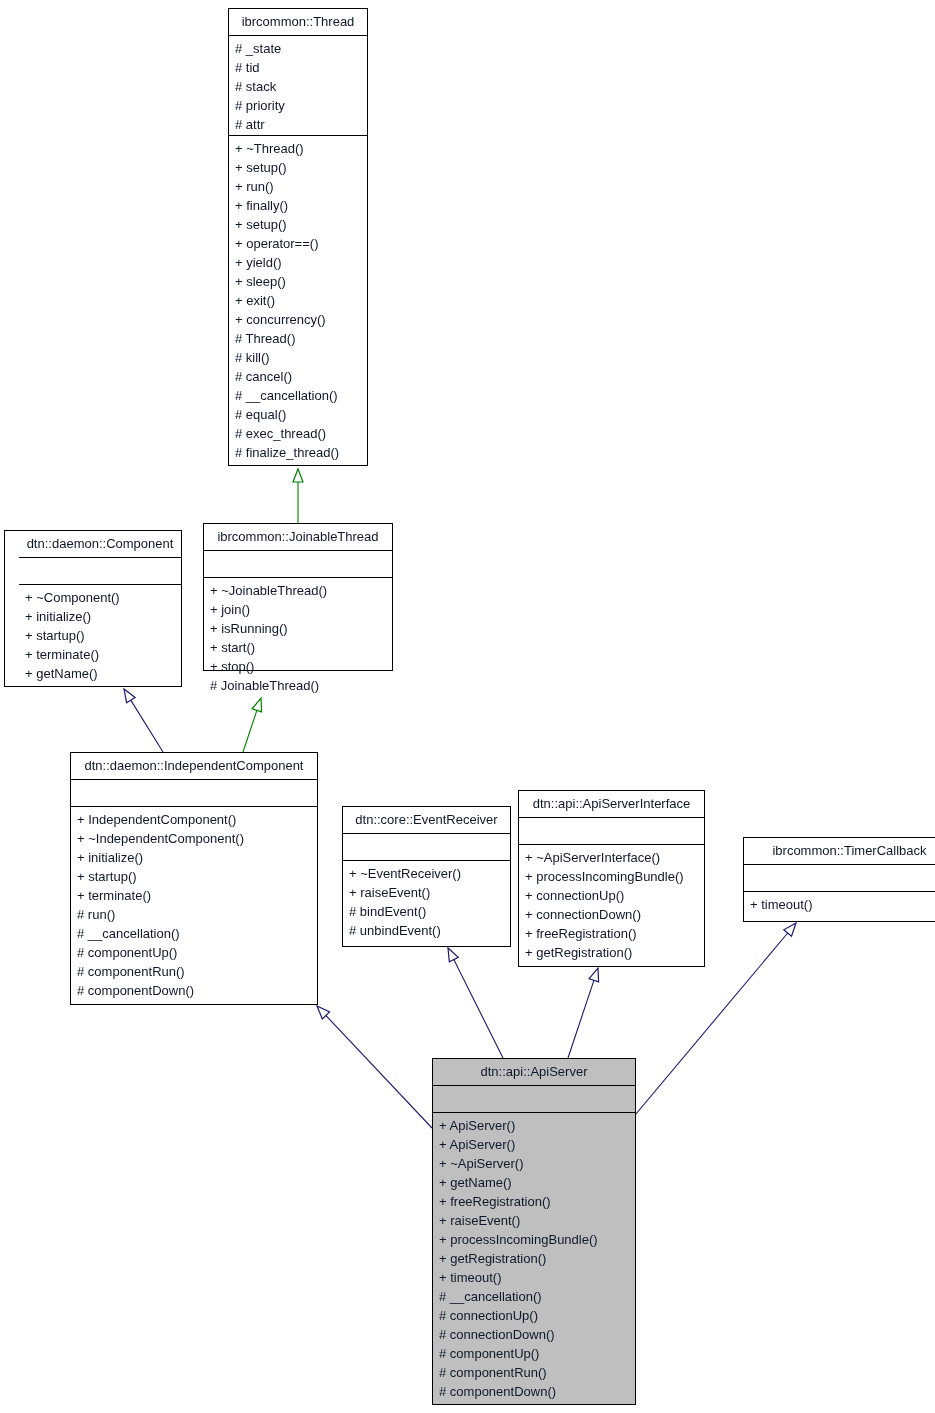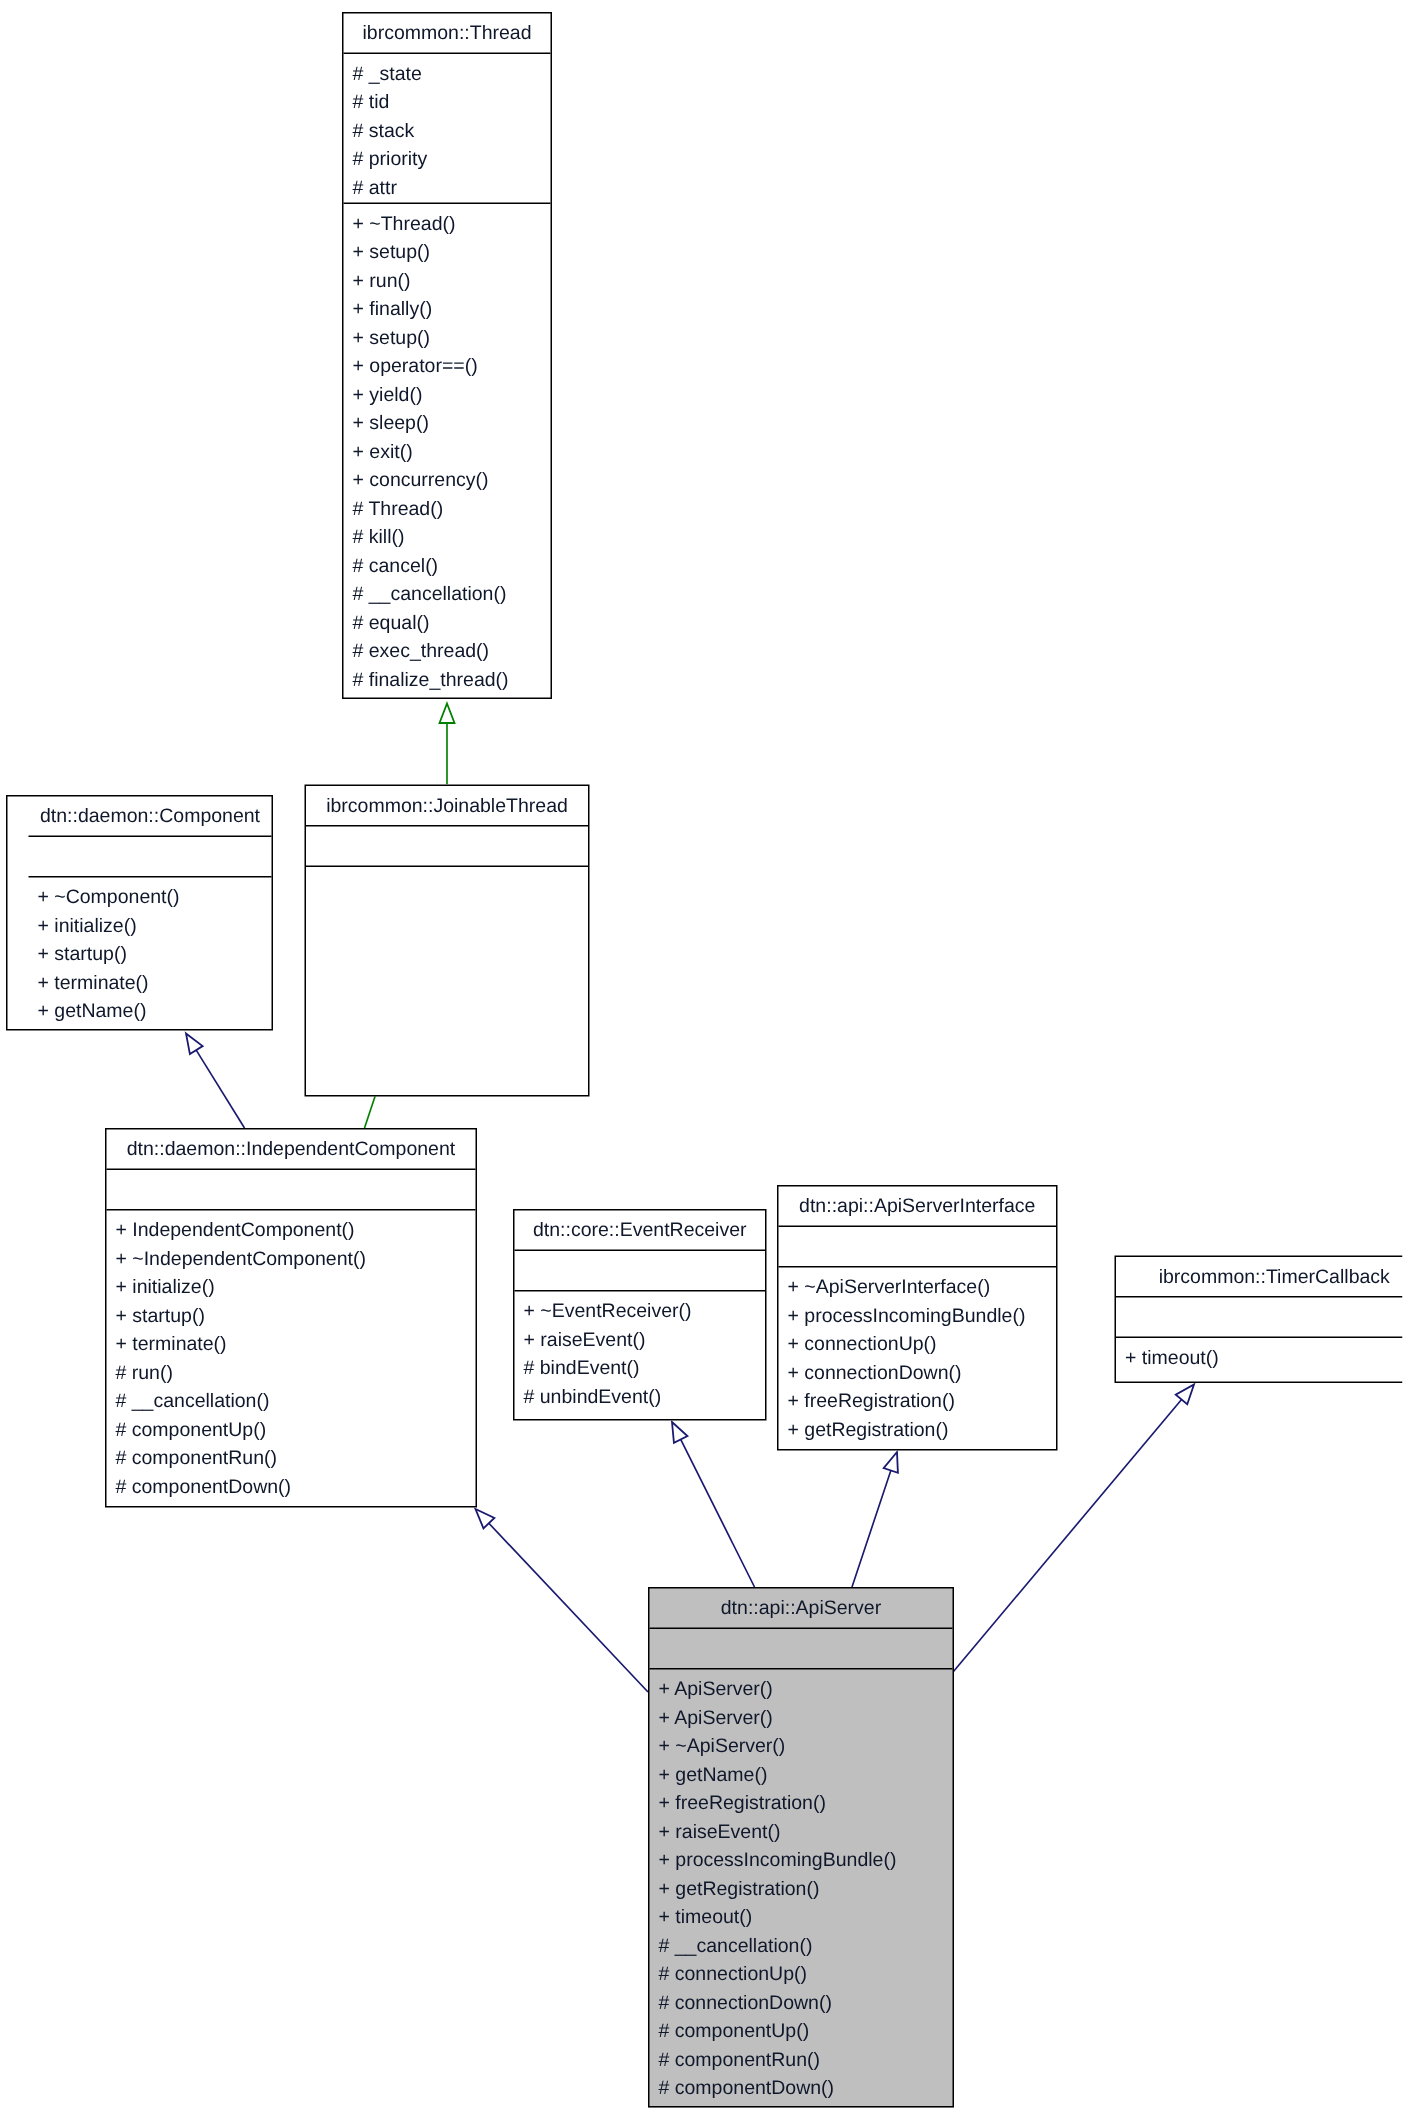--- a/index.html
+++ b/index.html
@@ -110,23 +110,31 @@
     <div class="uml-attrs"></div>
     <div class="uml-methods">
         <div class="row">+ ~Component()</div>
         <div class="row">+ initialize()</div>
         <div class="row">+ startup()</div>
         <div class="row">+ terminate()</div>
         <div class="row">+ getName()</div>
       </div>
   </div>
 
-  <div class="uml-class" style="left:203px; top:523px; width:190px; height:208px;">
+  <div class="uml-class" style="left:203px; top:523px; width:190px; height:148px;">
     <div class="uml-title">ibrcommon::JoinableThread</div>
     <div class="uml-attrs"></div>
+    <div class="uml-methods">
+        <div class="row">+ ~JoinableThread()</div>
+        <div class="row">+ join()</div>
+        <div class="row">+ isRunning()</div>
+        <div class="row">+ start()</div>
+        <div class="row">+ stop()</div>
+        <div class="row"># JoinableThread()</div>
+      </div>
   </div>
 
   <div class="uml-class" style="left:70px; top:752px; width:248px; height:253px;">
     <div class="uml-title">dtn::daemon::IndependentComponent</div>
     <div class="uml-attrs"></div>
     <div class="uml-methods">
         <div class="row">+ IndependentComponent()</div>
         <div class="row">+ ~IndependentComponent()</div>
         <div class="row">+ initialize()</div>
         <div class="row">+ startup()</div>

